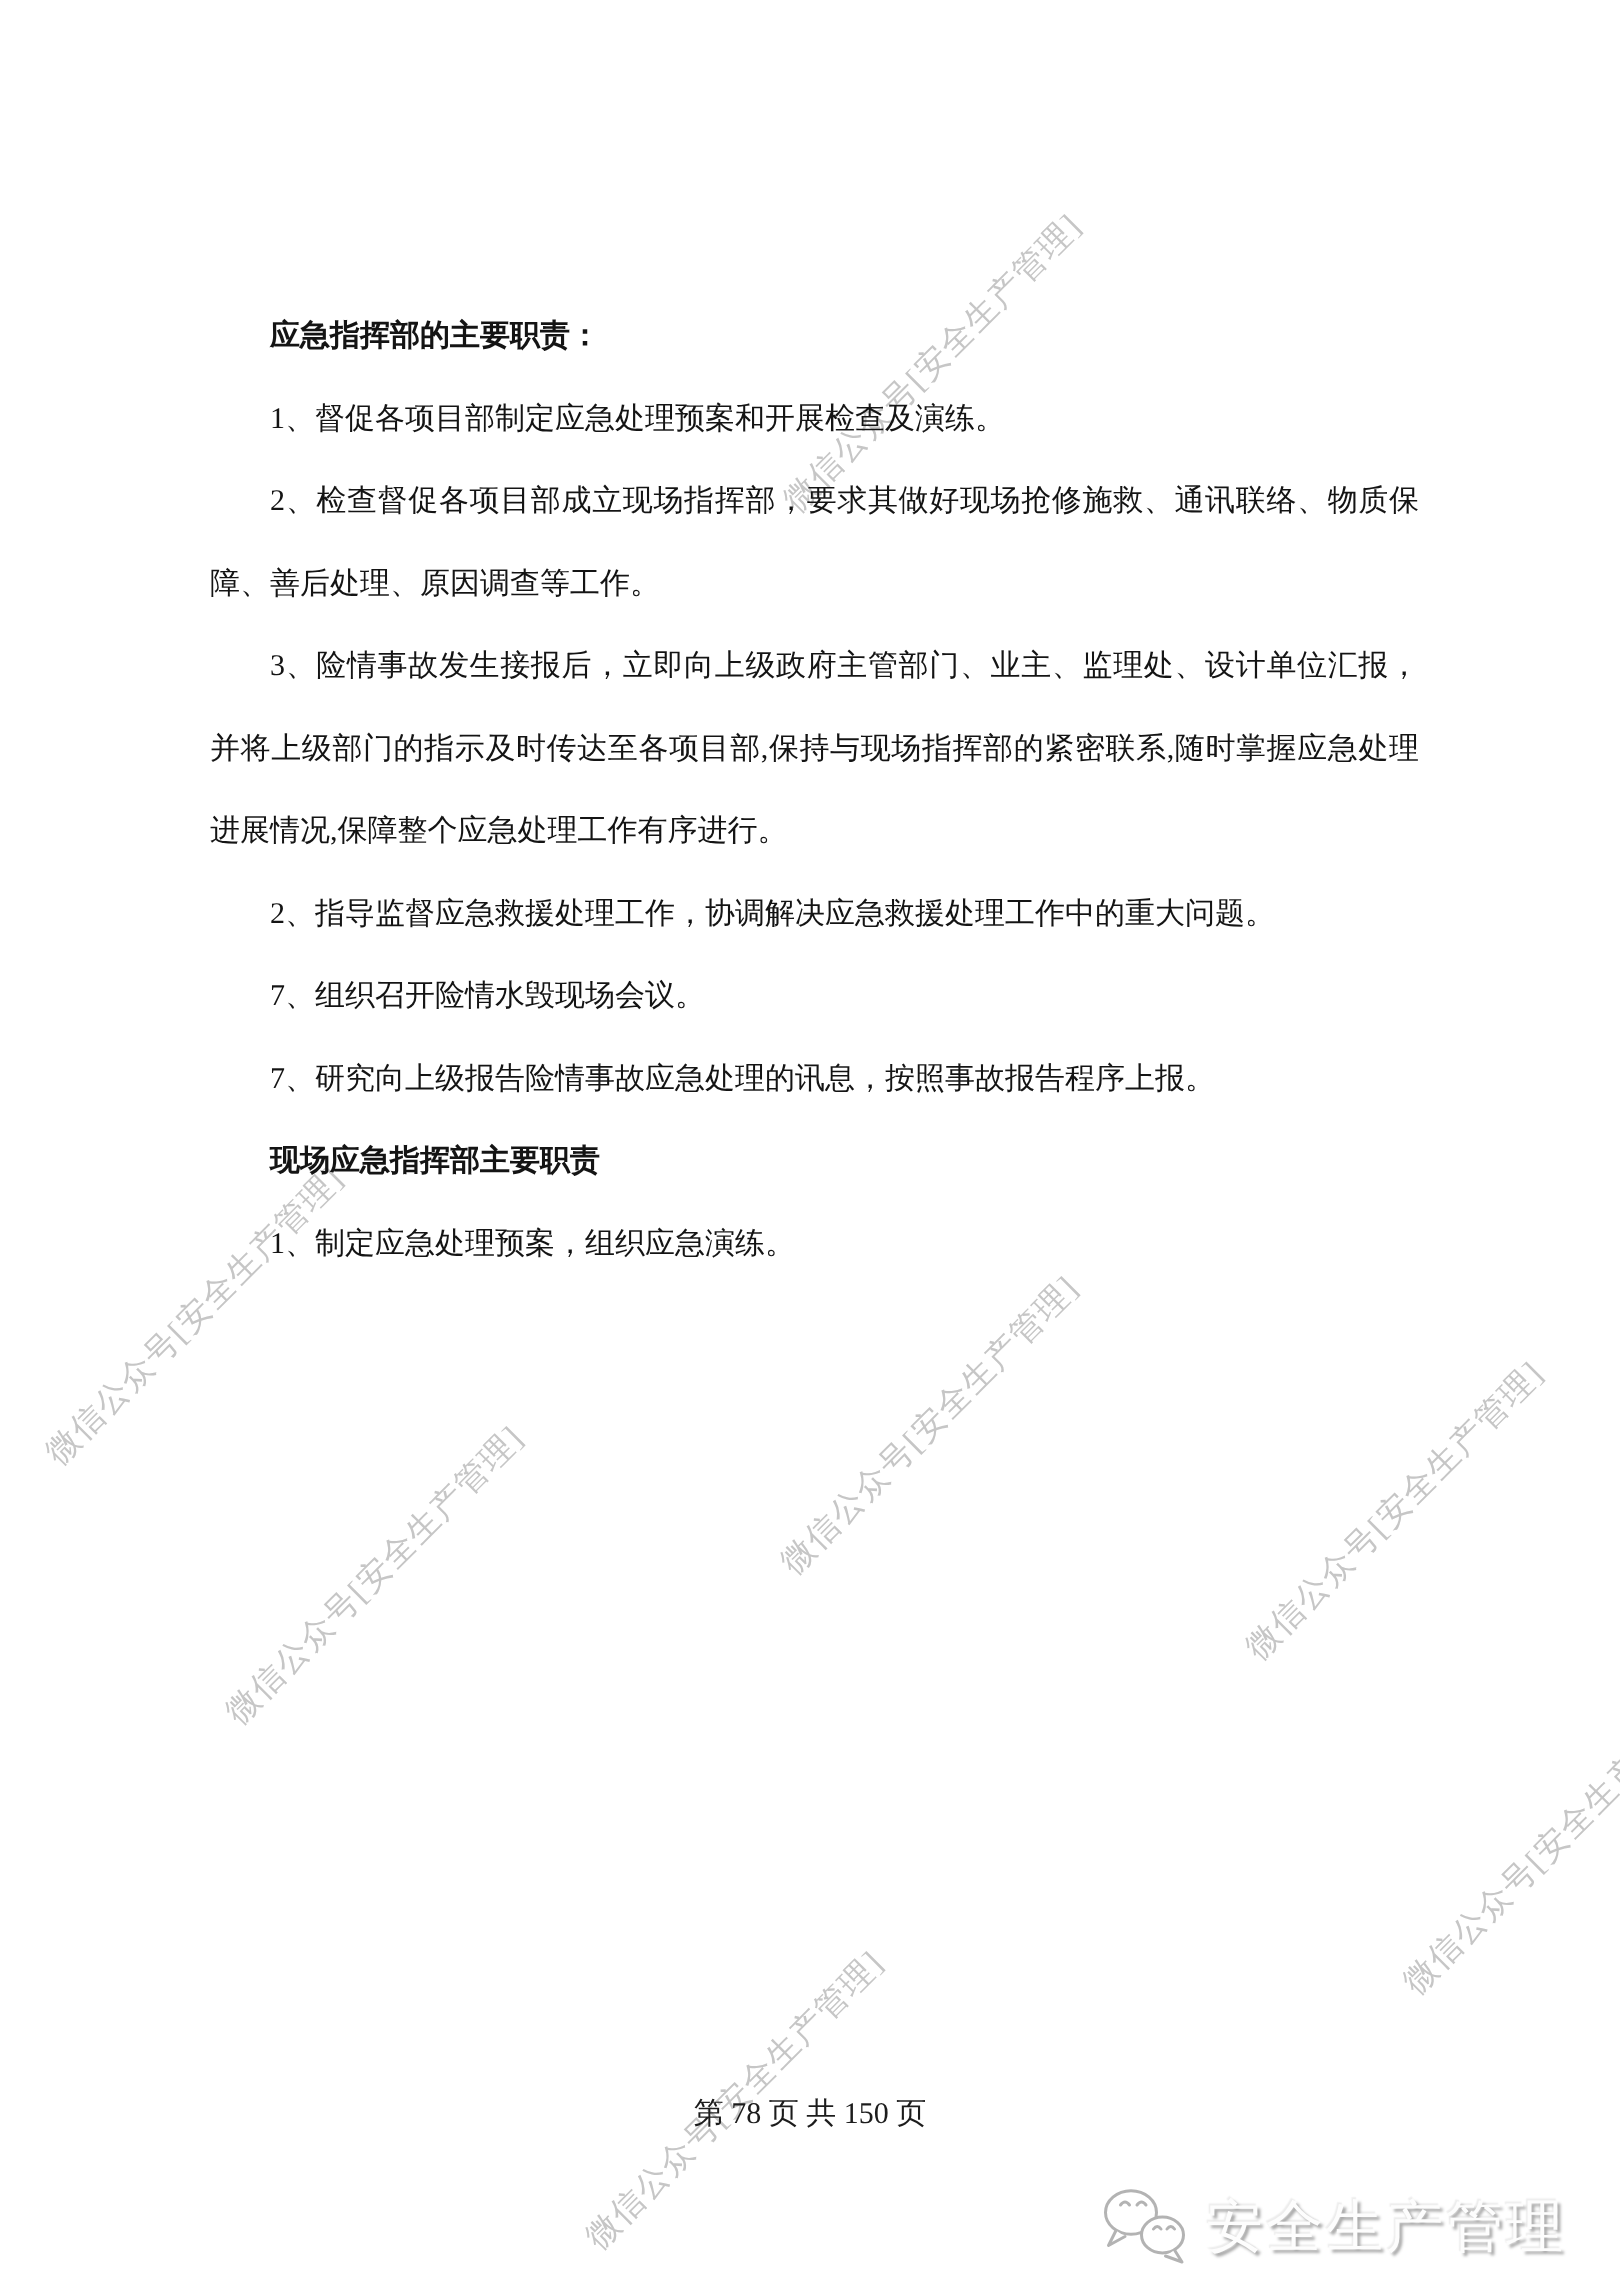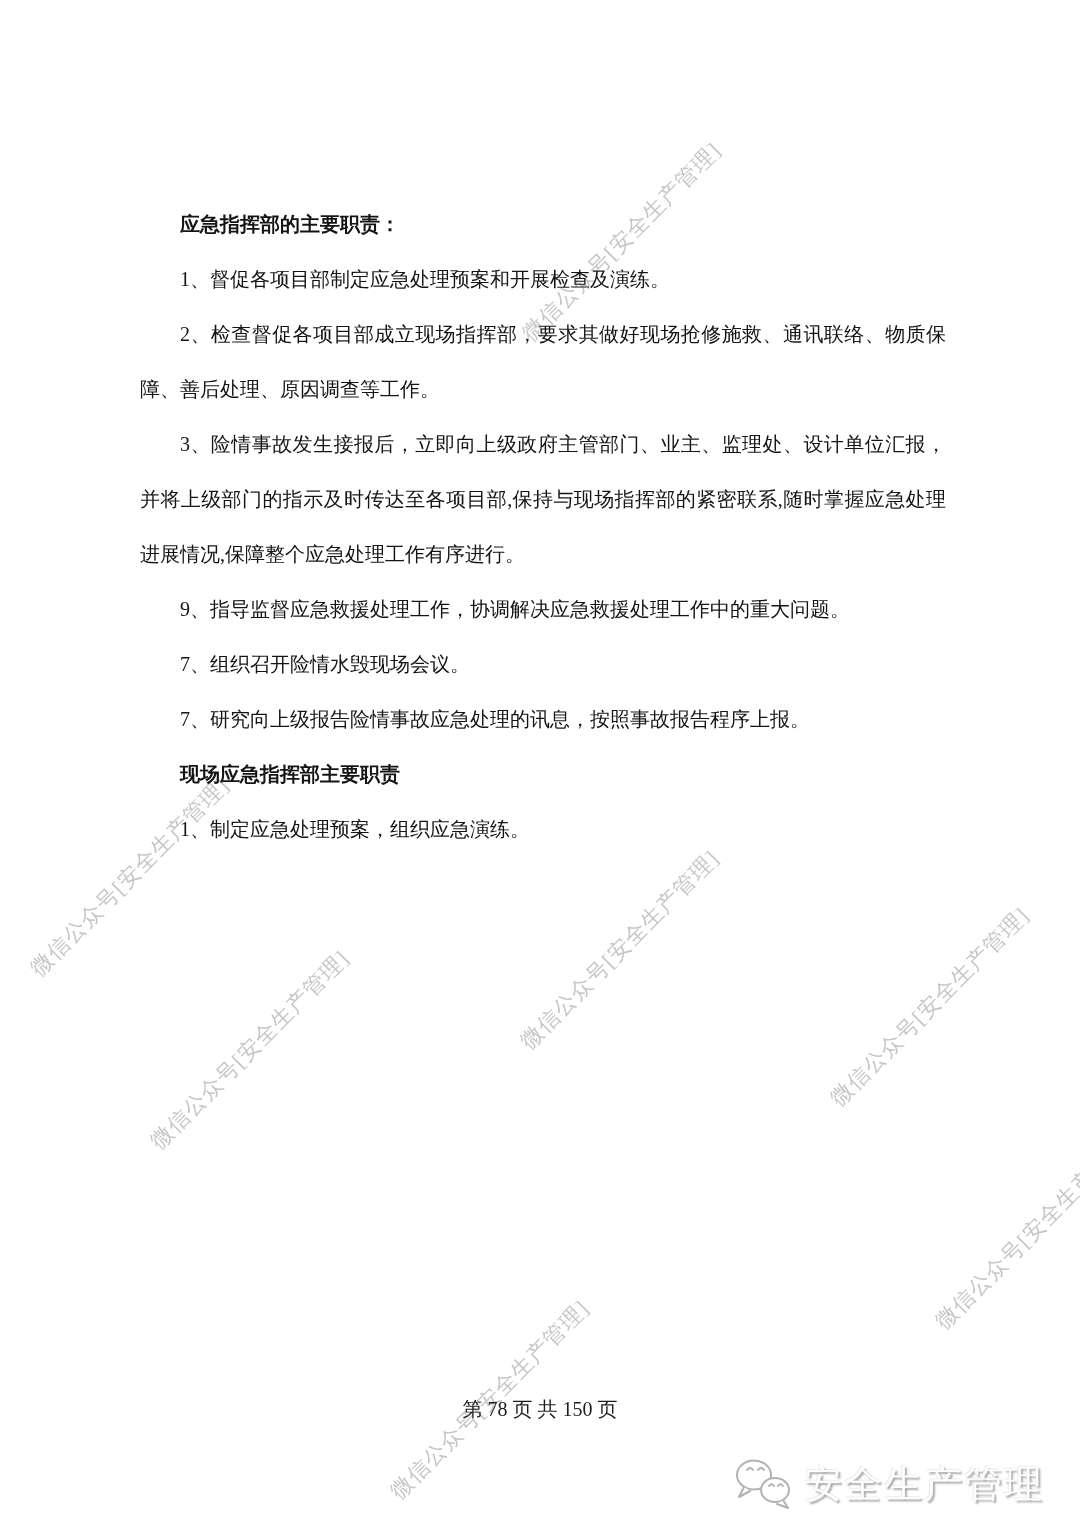--- a/index.html
+++ b/index.html
@@ -80,21 +80,21 @@
       <span class="wm" style="left: 250px; top: 1050px;">微信公众号[安全生产管理]</span>
       <span class="wm" style="left: 1035px; top: 1230px;">微信公众号[安全生产管理]</span>
       <span class="wm" style="left: 490px; top: 1400px;">微信公众号[安全生产管理]</span>
     </div>
 
   <main class="content" id="doc-body">
       <p class="heading">应急指挥部的主要职责：</p>
       <p class="para">1、督促各项目部制定应急处理预案和开展检查及演练。</p>
       <p class="para">2、检查督促各项目部成立现场指挥部，要求其做好现场抢修施救、通讯联络、物质保障、善后处理、原因调查等工作。</p>
       <p class="para">3、险情事故发生接报后，立即向上级政府主管部门、业主、监理处、设计单位汇报，并将上级部门的指示及时传达至各项目部,保持与现场指挥部的紧密联系,随时掌握应急处理进展情况,保障整个应急处理工作有序进行。</p>
-      <p class="para">9、指导监督应急救援处理工作，协调解决应急救援处理工作中的重大问题。</p>
+      <p class="para">2、指导监督应急救援处理工作，协调解决应急救援处理工作中的重大问题。</p>
       <p class="para">7、组织召开险情水毁现场会议。</p>
       <p class="para">7、研究向上级报告险情事故应急处理的讯息，按照事故报告程序上报。</p>
       <p class="heading">现场应急指挥部主要职责</p>
       <p class="para">1、制定应急处理预案，组织应急演练。</p>
     </main>
 
   <div class="page-footer">
     <span>第 78 页 共 150 页</span>
   </div>
 

